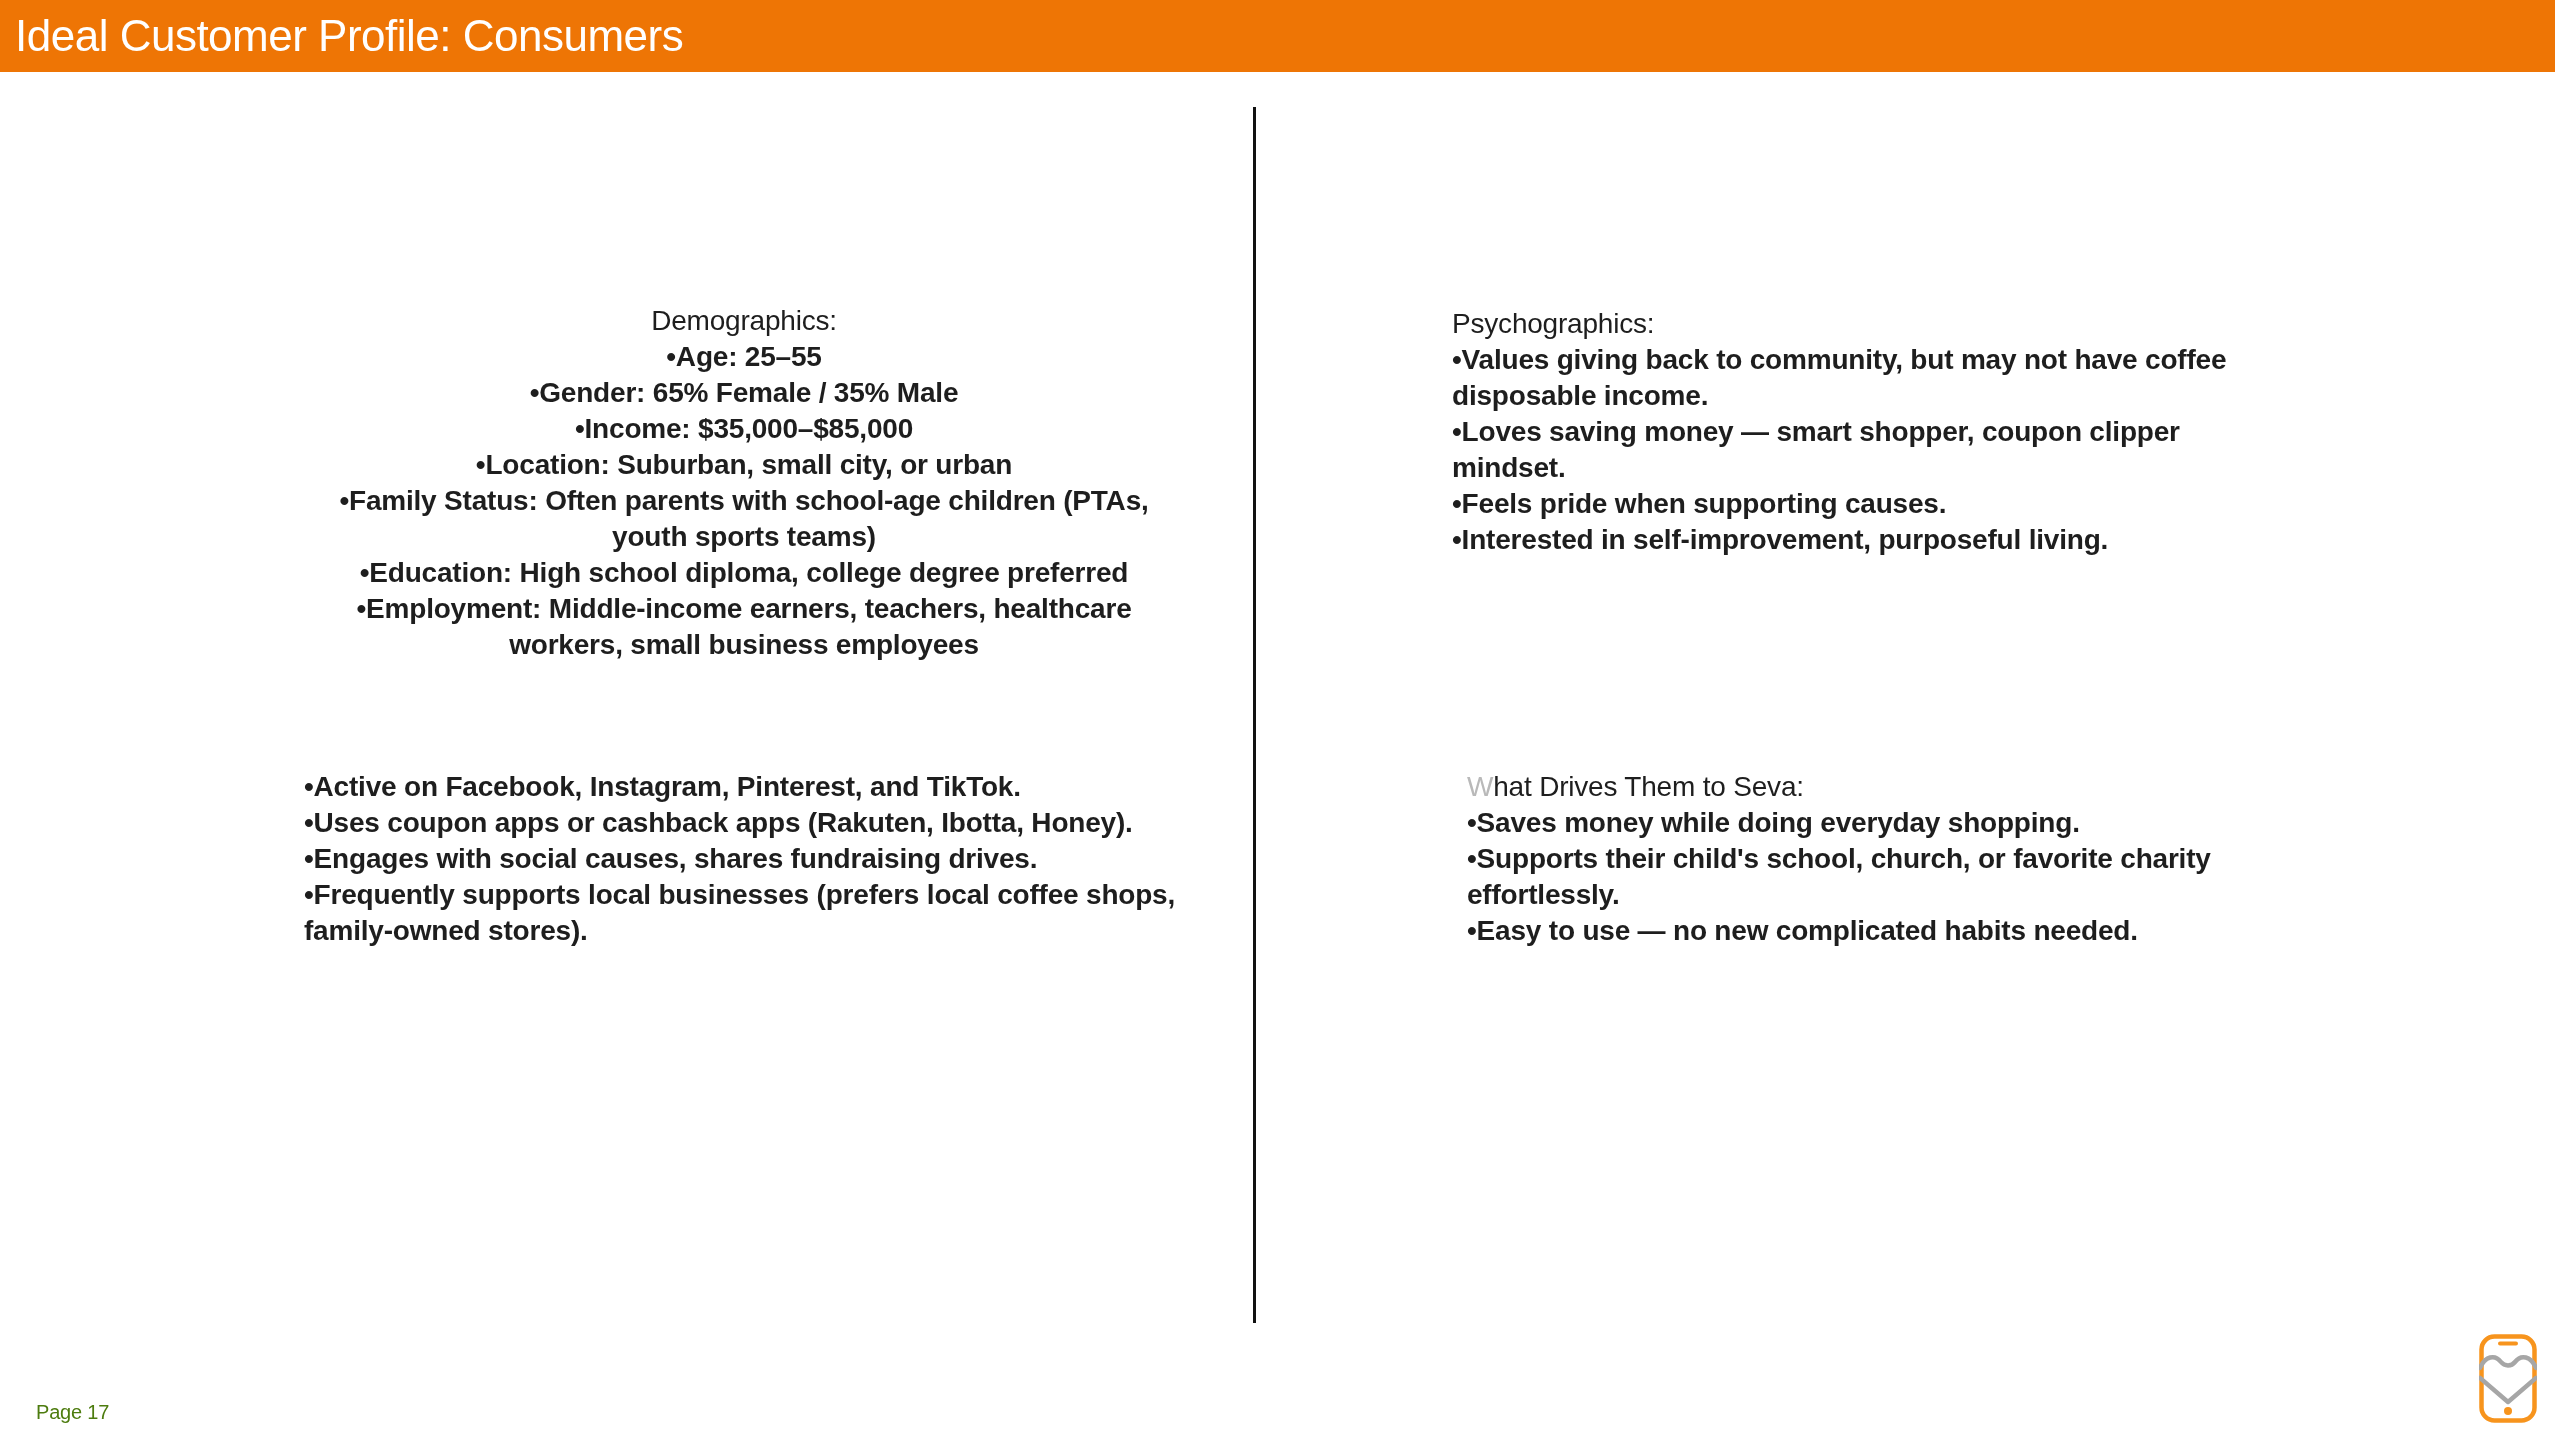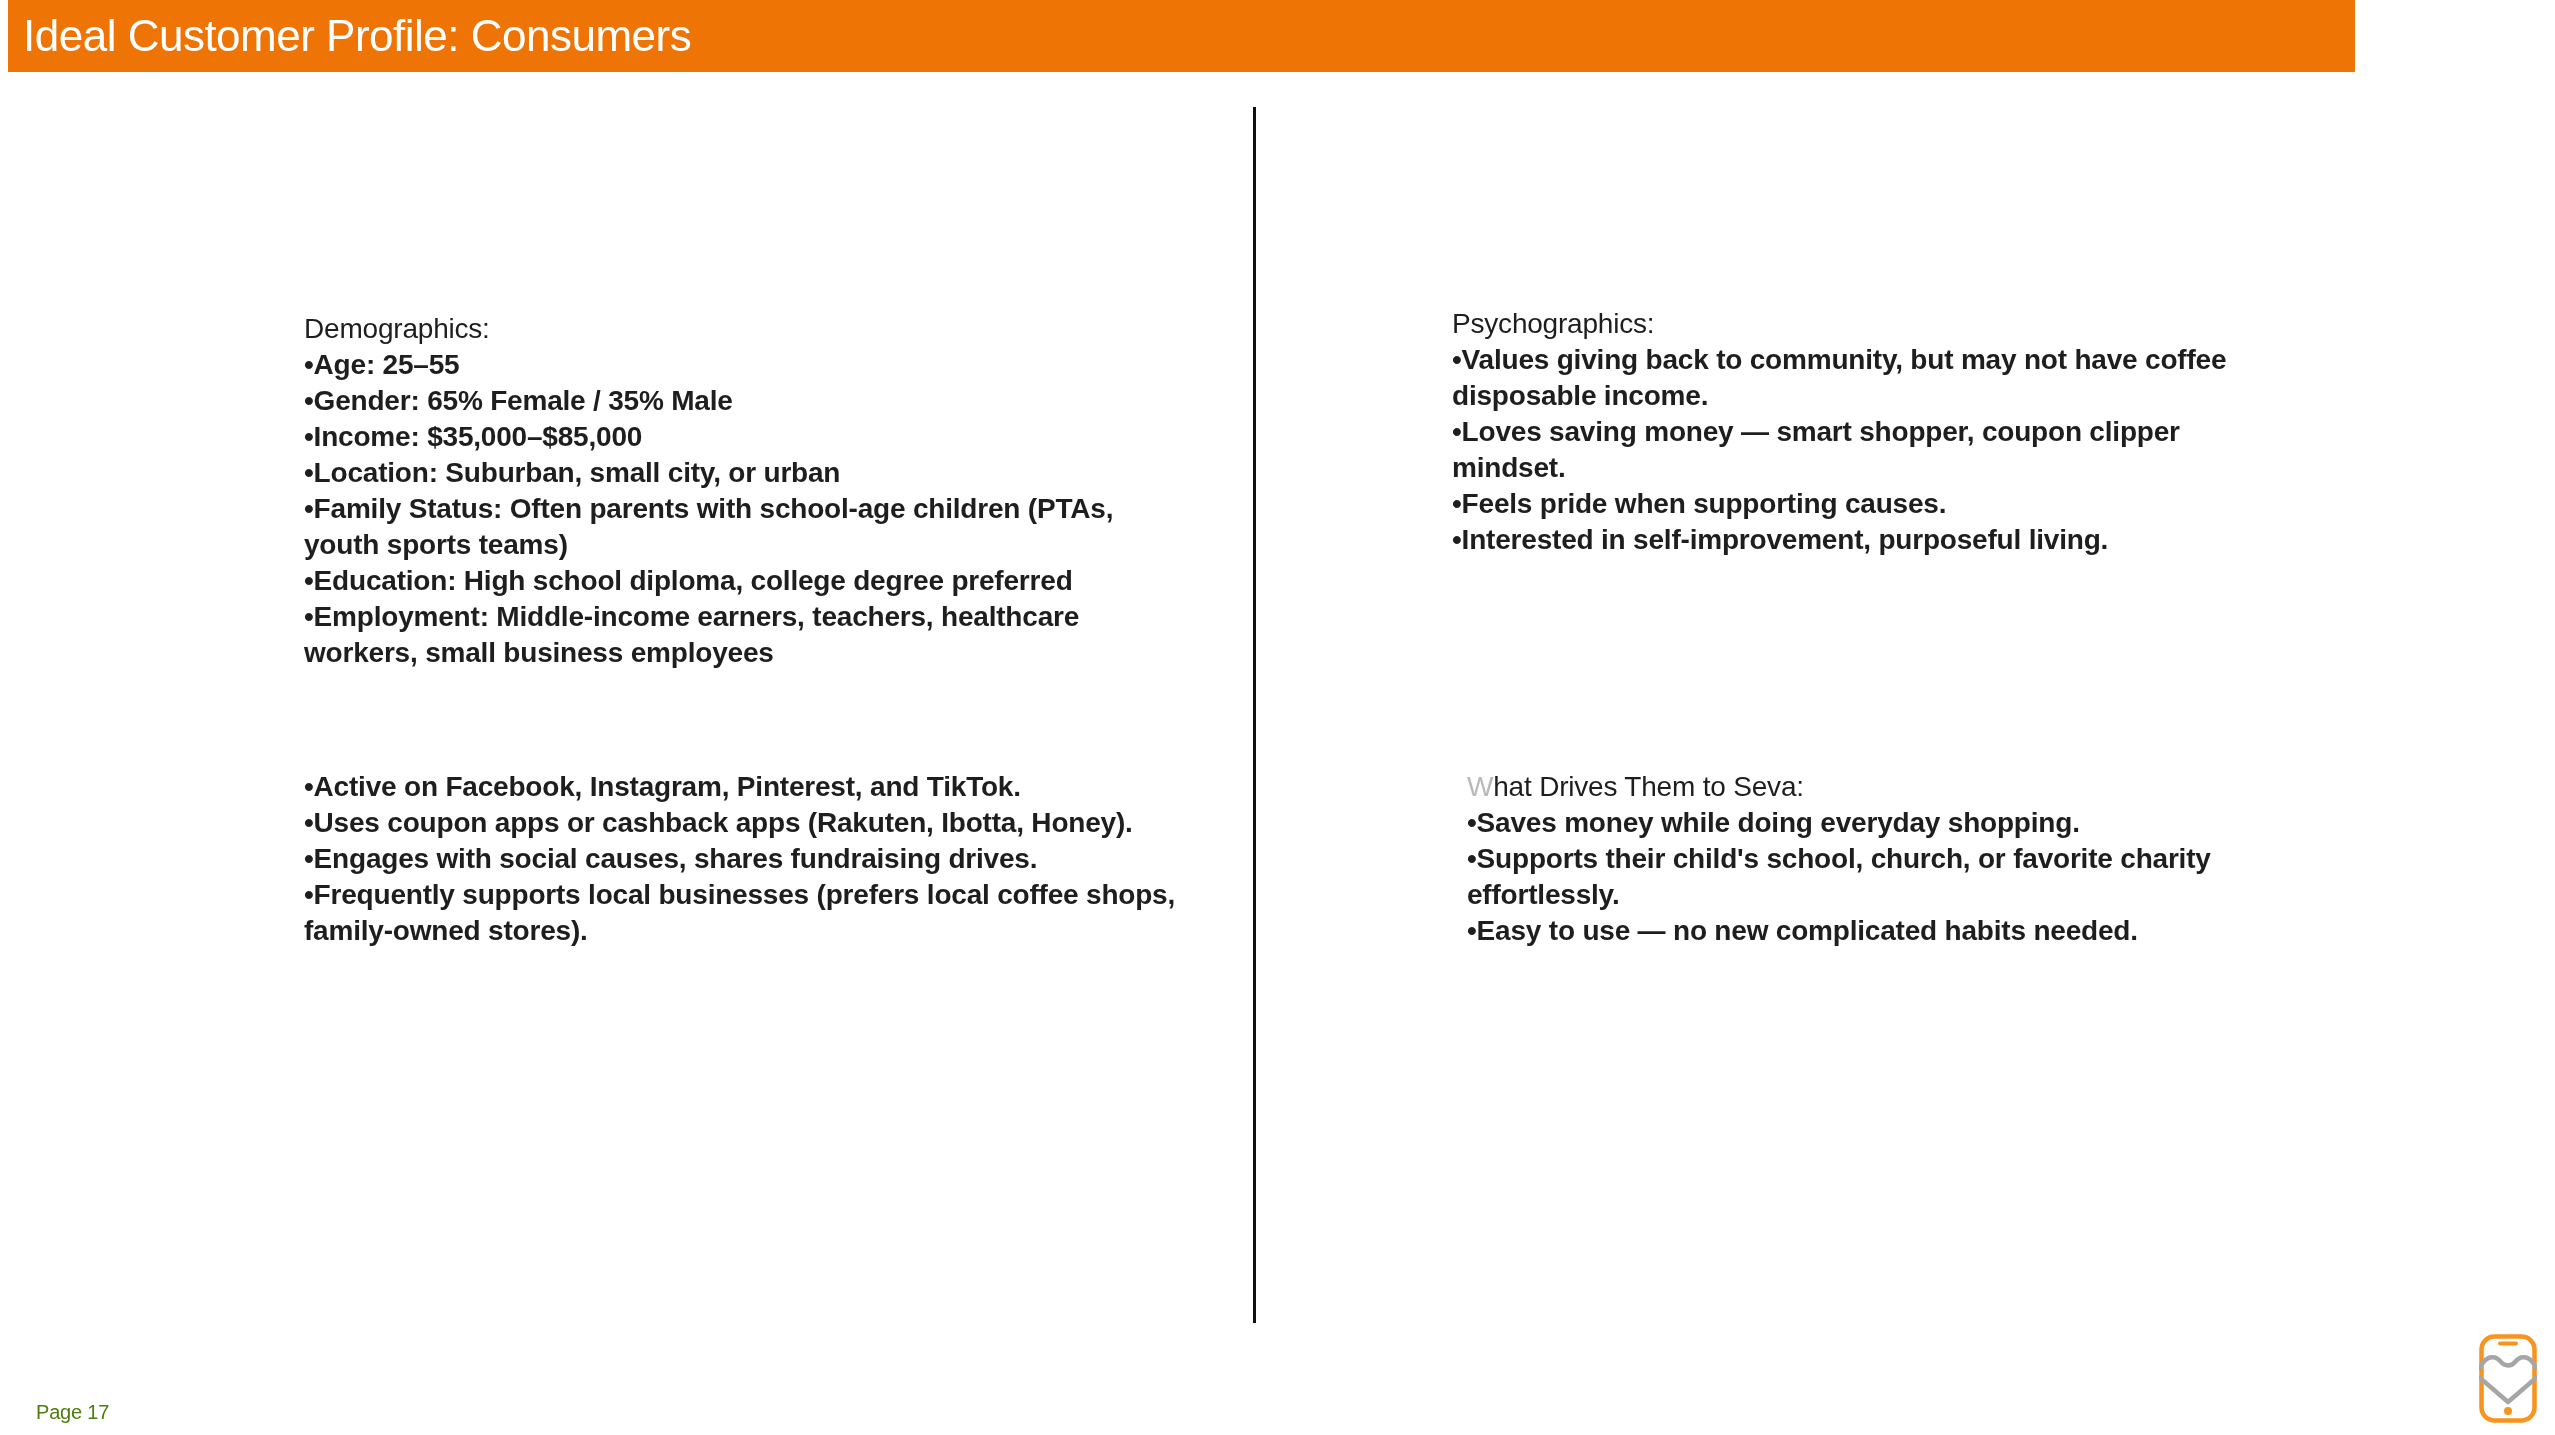--- a/index.html
+++ b/index.html
@@ -10,22 +10,22 @@
     height: 1435px;
     background: #ffffff;
     overflow: hidden;
     font-family: "Liberation Sans", sans-serif;
     color: var(--text, #1e1e1e);
   }
 
   
   .header-bar {
     position: absolute;
-    left: 8px; top: 0;
-    width: 2347px; height: 72px;
+    left: 0; top: 0;
+    width: 2555px; height: 72px;
     background: var(--header_orange, #ee7505);
   }
   .header-title {
     position: absolute;
     left: 15px; top: 0;
     height: 72px;
     line-height: 71px;
     font-size: 44px;
     font-weight: 500;
     letter-spacing: -0.5px;
@@ -43,21 +43,21 @@
 
   
   .tblock {
     position: absolute;
     font-size: 28px;
     line-height: 36px;
     letter-spacing: -0.2px;
   }
   .tblock .heading { font-weight: 400; }
   .tblock .bullet-item { font-weight: 700; }
-  #demographics   { left: 304px;  top: 311px; width: 880px; }
+  #demographics   { left: 304px;  top: 303px; width: 880px; text-align: center; }
   #behaviors      { left: 304px;  top: 769px; width: 880px; }
   #psychographics { left: 1452px; top: 306px; width: 800px; }
   #drives         { left: 1467px; top: 769px; width: 800px; }
 
   .it { font-style: italic; }
   .gray-letter { color: var(--heading_w_gray, #b9b9b9); }
 
   
   .page-number {
     position: absolute;

